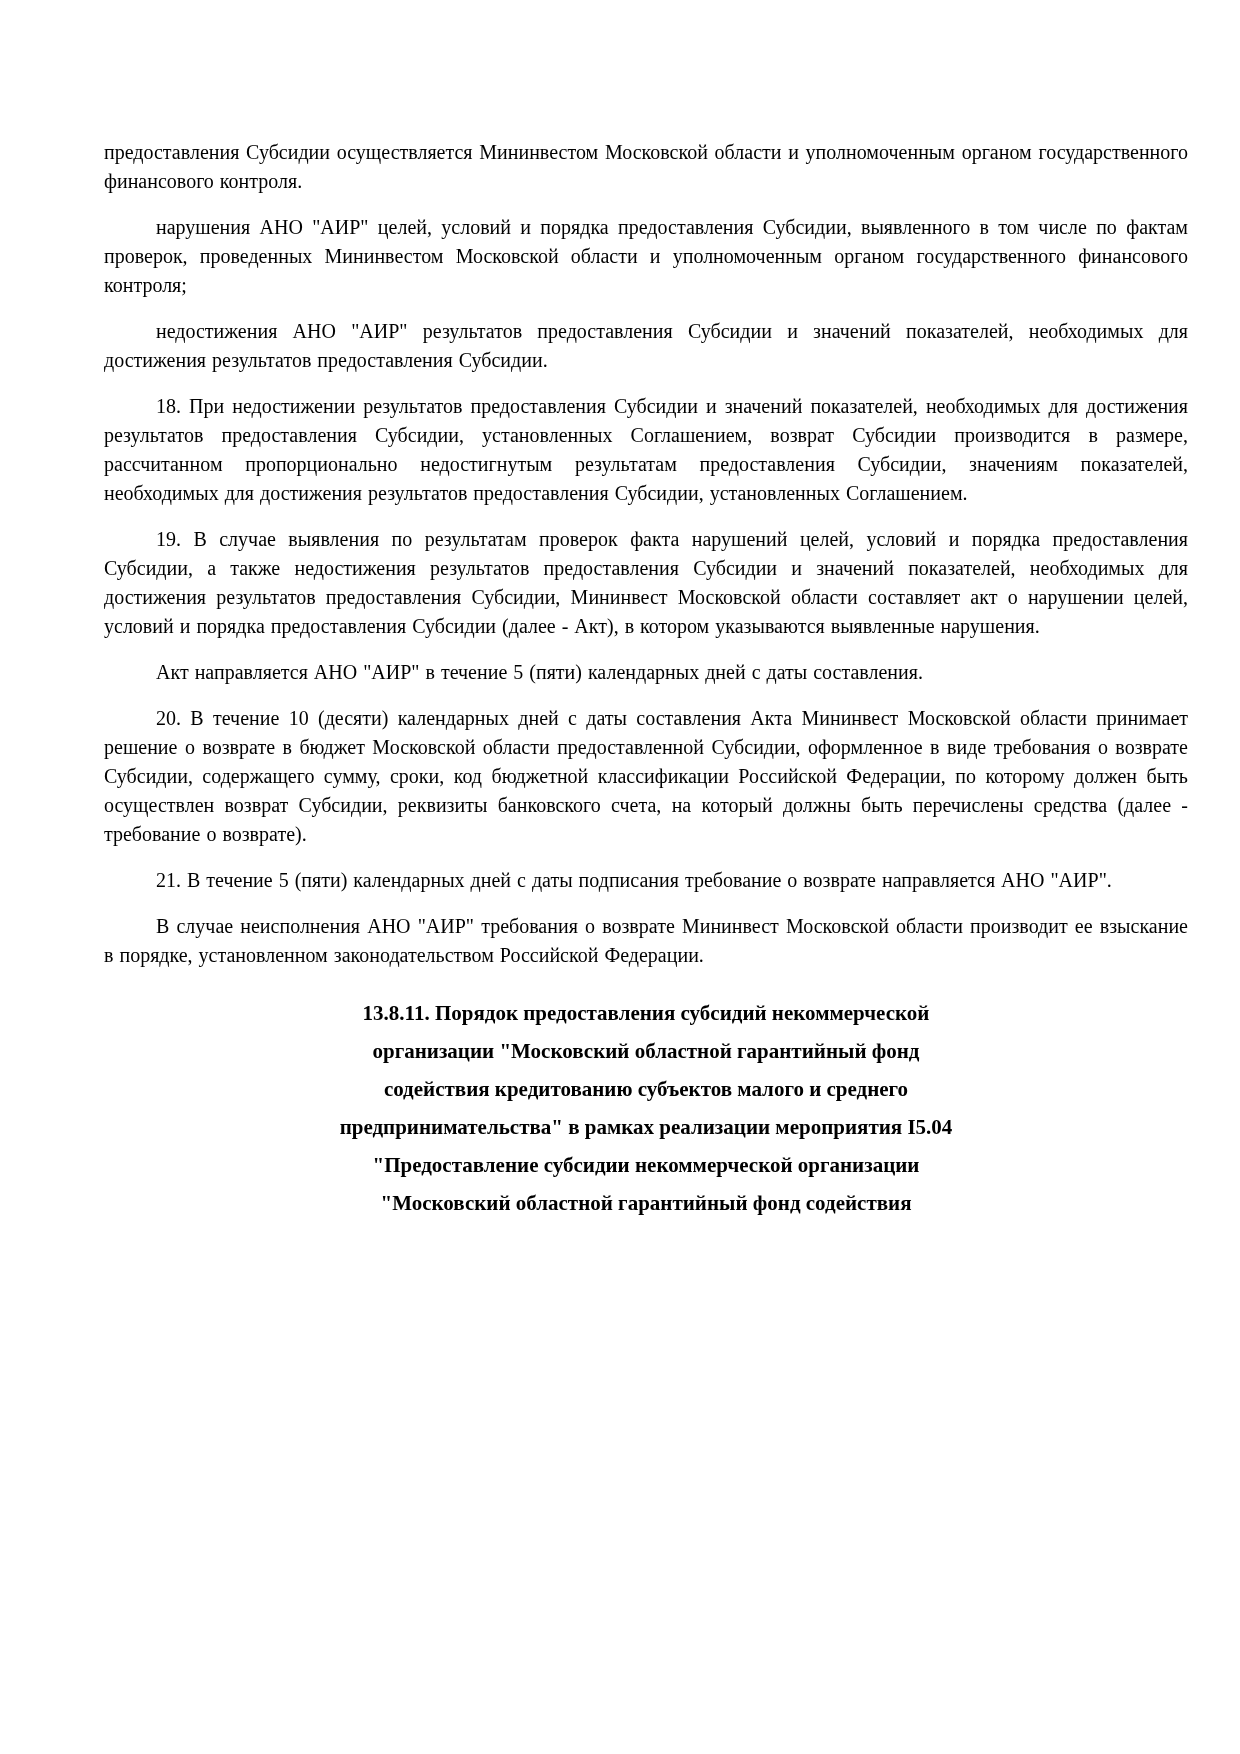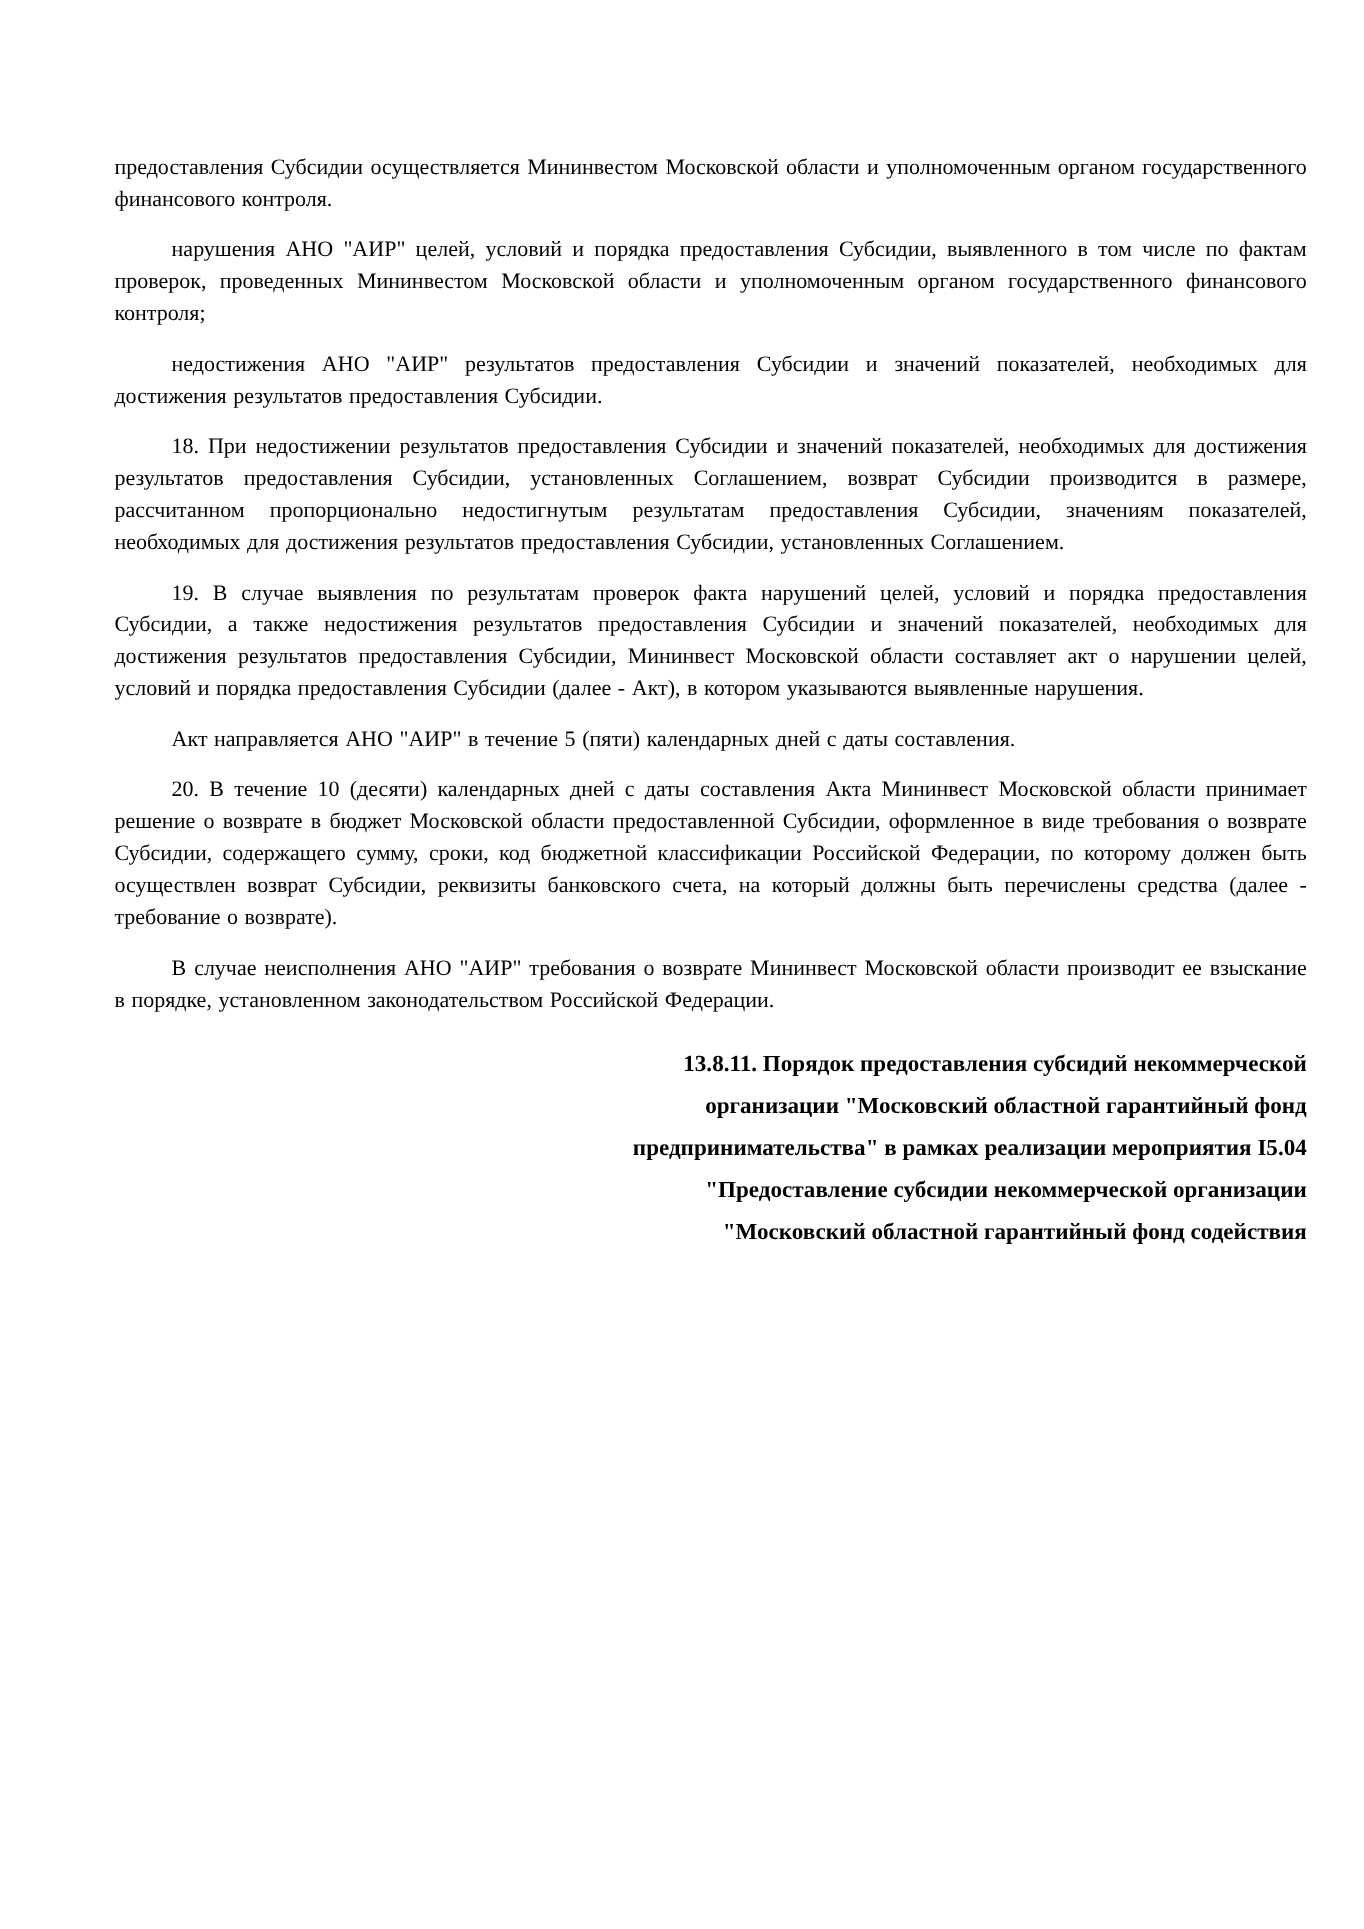--- a/index.html
+++ b/index.html
@@ -25,43 +25,45 @@
     margin: 0 0 17px 0;
     text-align: justify;
     text-indent: 0;
     word-spacing: 1px;
   }
   .para.indent {
     text-indent: 52px;
   }
   .heading {
     margin-top: 24px;
-    text-align: right;
+    text-align: center;
     font-weight: bold;
     font-size: 21px;
   }
   .heading-line {
     line-height: 38px;
   }
 </style>
 </head>
 <body>
 
 <div class="page">
 
   <p class="para">предоставления Субсидии осуществляется Мининвестом Московской области и уполномоченным органом государственного финансового контроля.</p>
   <p class="para indent">нарушения АНО "АИР" целей, условий и порядка предоставления Субсидии, выявленного в том числе по фактам проверок, проведенных Мининвестом Московской области и уполномоченным органом государственного финансового контроля;</p>
   <p class="para indent">недостижения АНО "АИР" результатов предоставления Субсидии и значений показателей, необходимых для достижения результатов предоставления Субсидии.</p>
   <p class="para indent">18. При недостижении результатов предоставления Субсидии и значений показателей, необходимых для достижения результатов предоставления Субсидии, установленных Соглашением, возврат Субсидии производится в размере, рассчитанном пропорционально недостигнутым результатам предоставления Субсидии, значениям показателей, необходимых для достижения результатов предоставления Субсидии, установленных Соглашением.</p>
   <p class="para indent">19. В случае выявления по результатам проверок факта нарушений целей, условий и порядка предоставления Субсидии, а также недостижения результатов предоставления Субсидии и значений показателей, необходимых для достижения результатов предоставления Субсидии, Мининвест Московской области составляет акт о нарушении целей, условий и порядка предоставления Субсидии (далее - Акт), в котором указываются выявленные нарушения.</p>
   <p class="para indent">Акт направляется АНО "АИР" в течение 5 (пяти) календарных дней с даты составления.</p>
   <p class="para indent">20. В течение 10 (десяти) календарных дней с даты составления Акта Мининвест Московской области принимает решение о возврате в бюджет Московской области предоставленной Субсидии, оформленное в виде требования о возврате Субсидии, содержащего сумму, сроки, код бюджетной классификации Российской Федерации, по которому должен быть осуществлен возврат Субсидии, реквизиты банковского счета, на который должны быть перечислены средства (далее - требование о возврате).</p>
+  <p class="para indent">21. В течение 5 (пяти) календарных дней с даты подписания требование о возврате направляется АНО "АИР".</p>
   <p class="para indent">В случае неисполнения АНО "АИР" требования о возврате Мининвест Московской области производит ее взыскание в порядке, установленном законодательством Российской Федерации.</p>
 
   <div class="heading">
     <div class="heading-line">13.8.11. Порядок предоставления субсидий некоммерческой</div>
     <div class="heading-line">организации "Московский областной гарантийный фонд</div>
+    <div class="heading-line">содействия кредитованию субъектов малого и среднего</div>
     <div class="heading-line">предпринимательства" в рамках реализации мероприятия I5.04</div>
     <div class="heading-line">"Предоставление субсидии некоммерческой организации</div>
     <div class="heading-line">"Московский областной гарантийный фонд содействия</div>
   </div>
 
 </div>
 
 </body></html>

